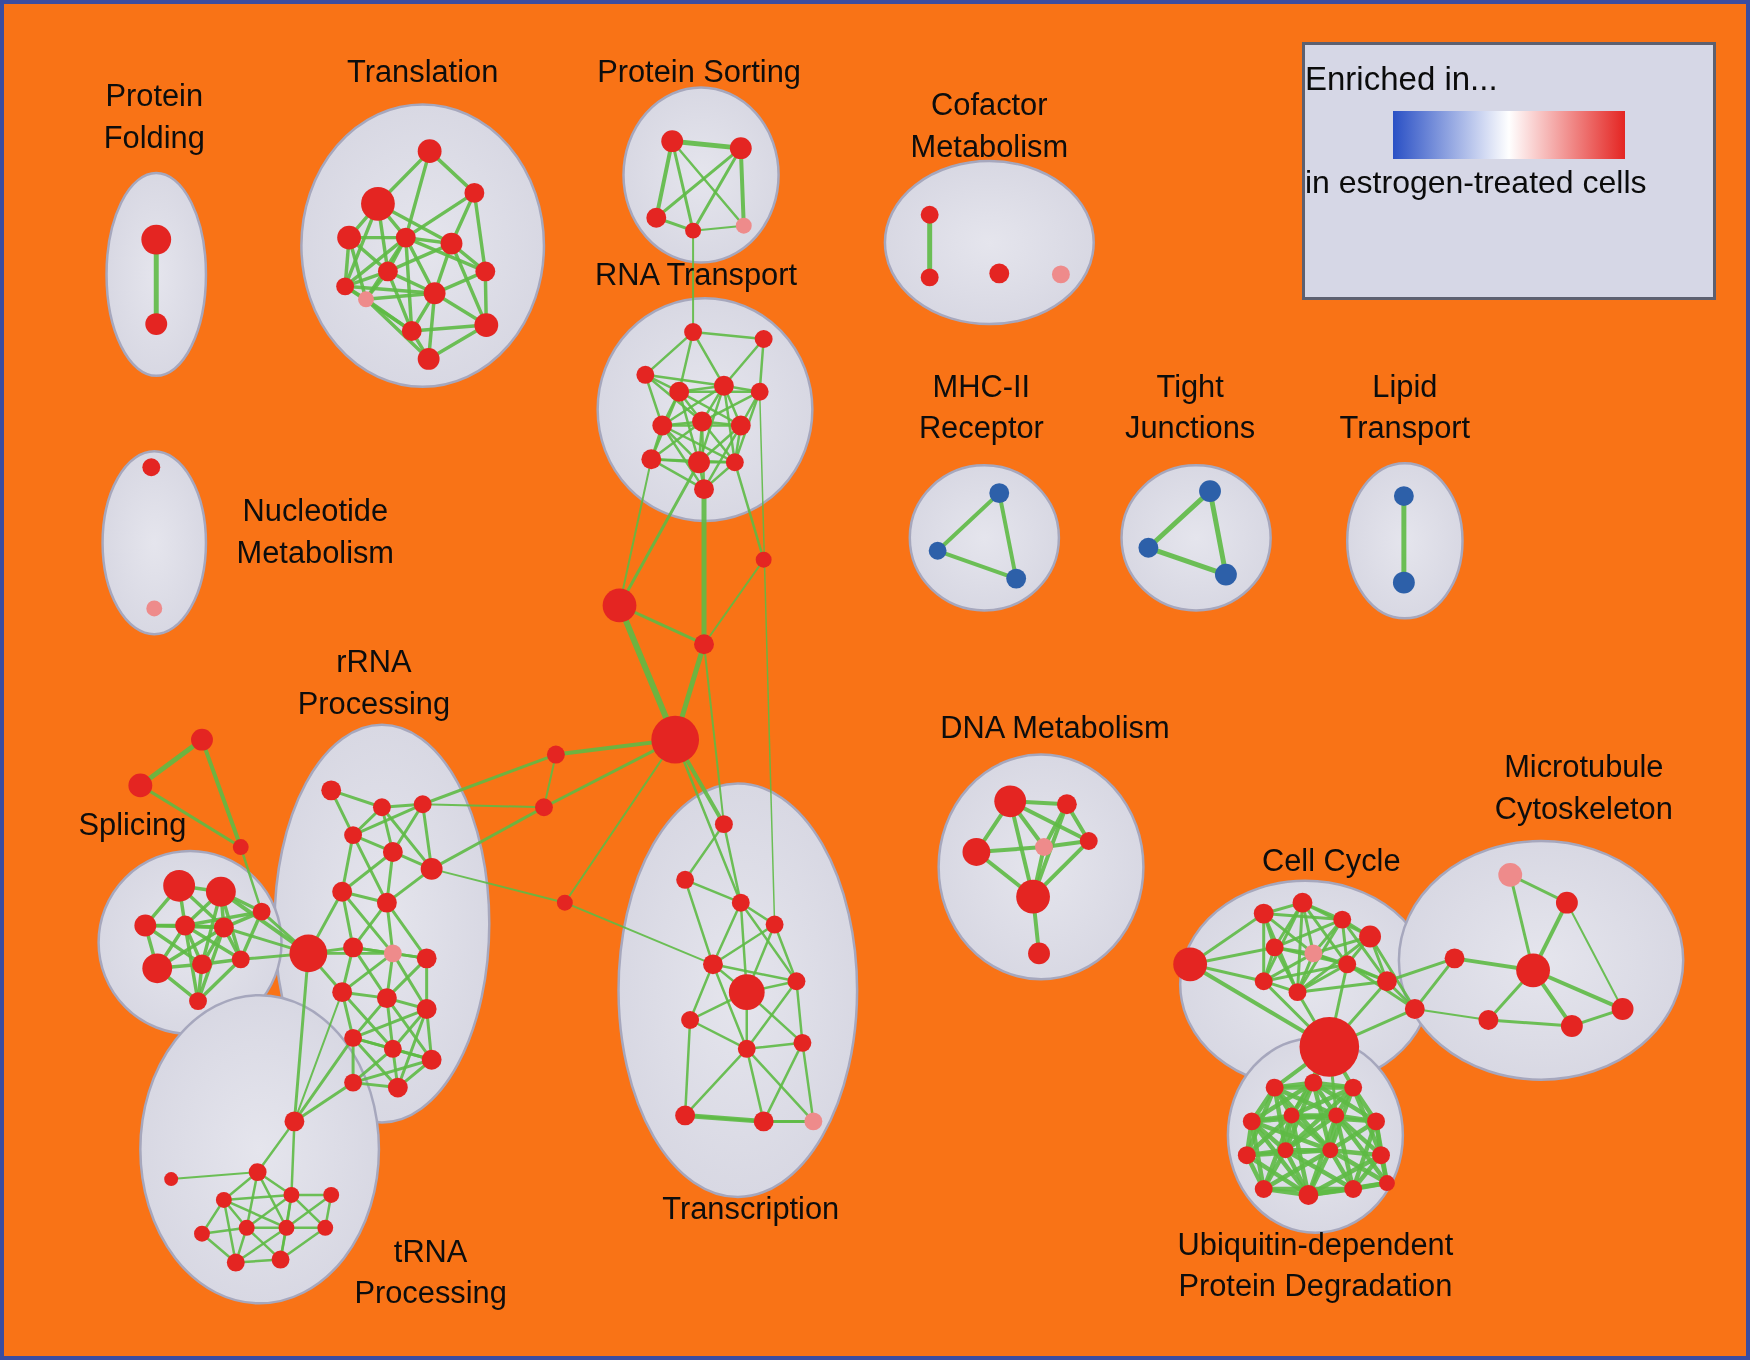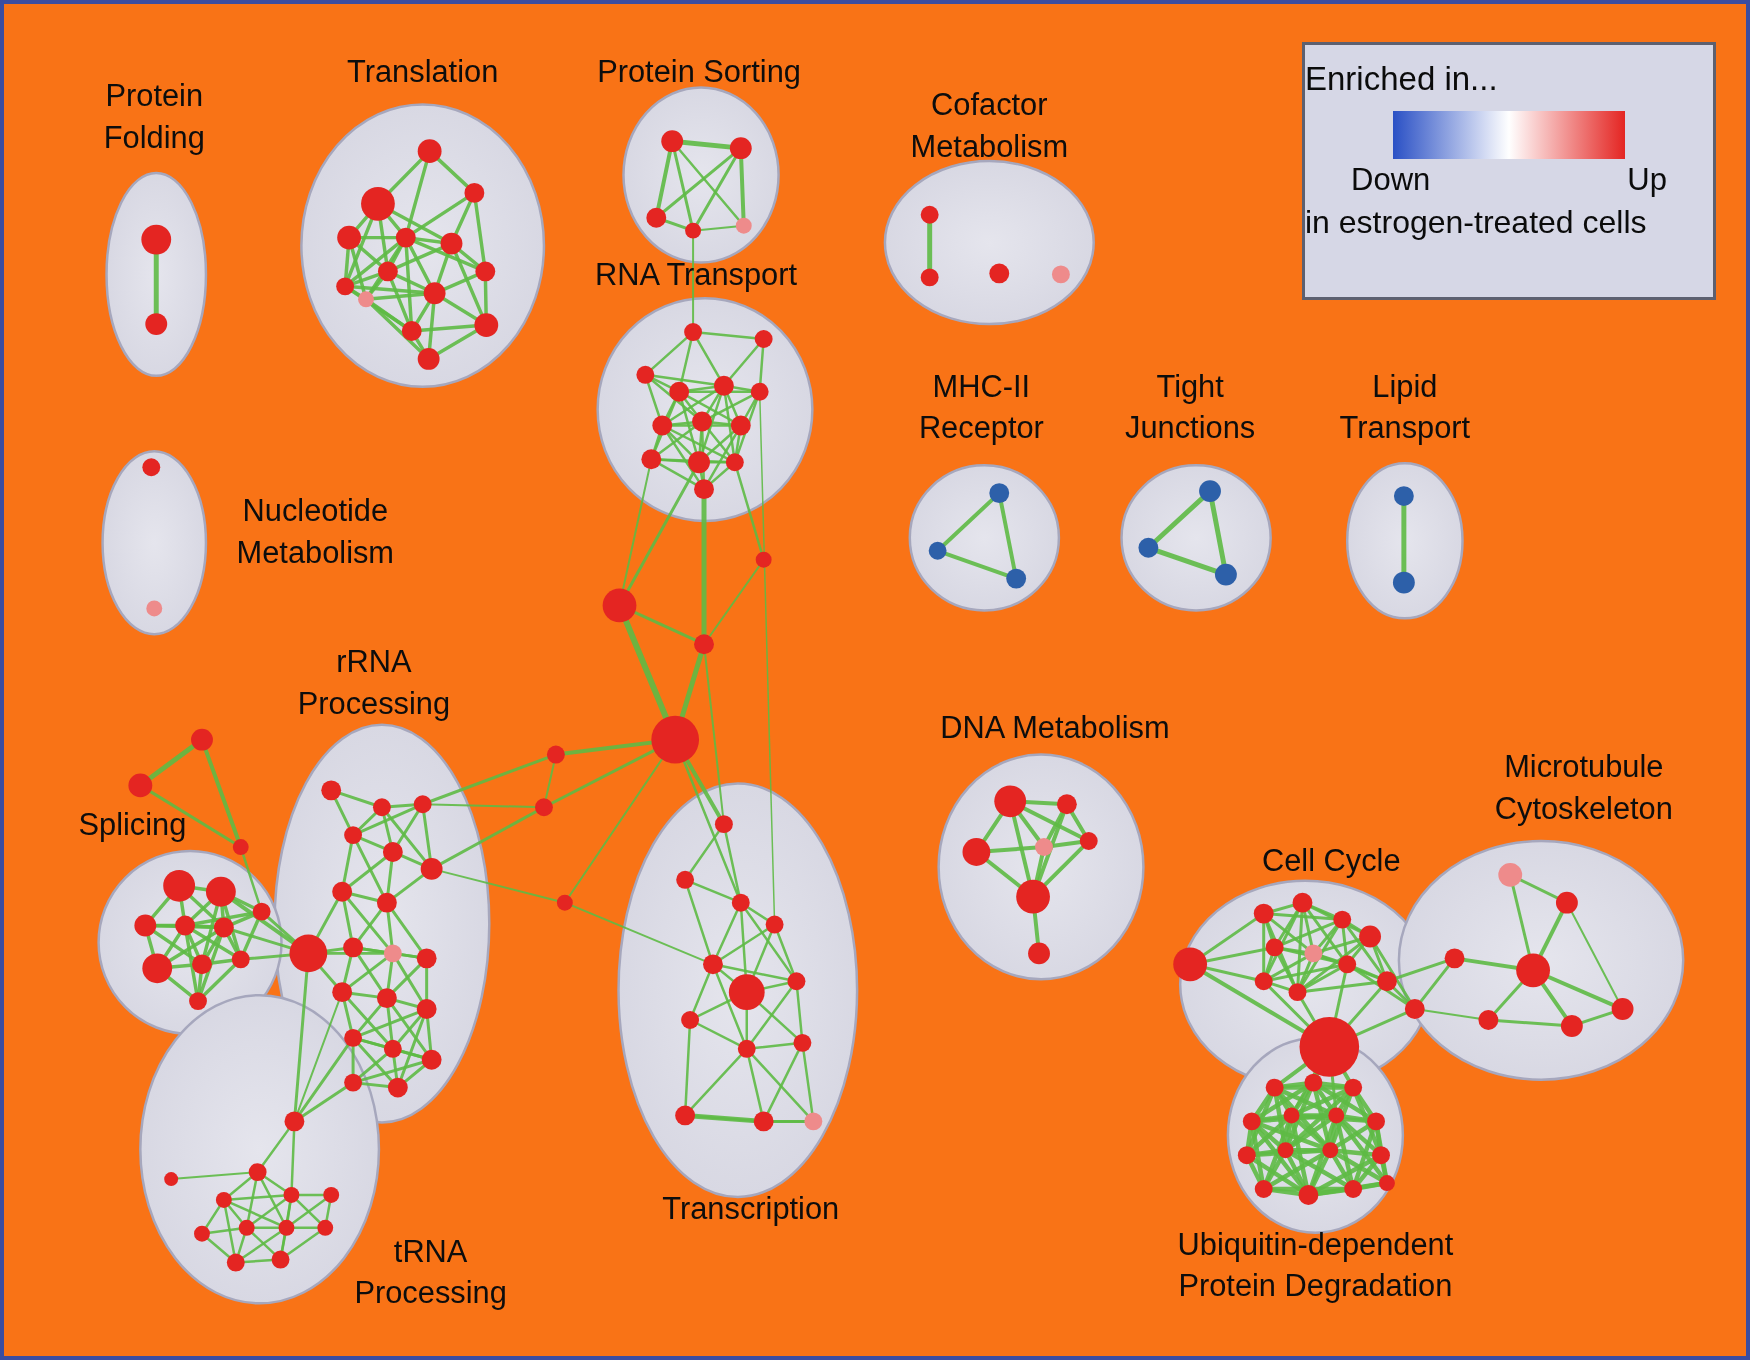--- a/index.html
+++ b/index.html
@@ -679,20 +679,16 @@
         <text x="1588" y="778" text-anchor="middle" font-size="31" font-family="&quot;Liberation Sans&quot;, sans-serif" fill="#0d0d0d">Microtubule</text>
         <text x="1588" y="820" text-anchor="middle" font-size="31" font-family="&quot;Liberation Sans&quot;, sans-serif" fill="#0d0d0d">Cytoskeleton</text>
         <text x="1318" y="1258" text-anchor="middle" font-size="31" font-family="&quot;Liberation Sans&quot;, sans-serif" fill="#0d0d0d">Ubiquitin-dependent</text>
         <text x="1318" y="1300" text-anchor="middle" font-size="31" font-family="&quot;Liberation Sans&quot;, sans-serif" fill="#0d0d0d">Protein Degradation</text>
       </g>
     </svg>
 
   <div class="legend">
     <div class="legend-title">Enriched in...</div>
     <div class="legend-gradient" style="background: linear-gradient(to right, rgb(42, 80, 197) 0%, rgb(255, 255, 255) 50%, rgb(228, 37, 34) 100%);"></div>
-    <div class="legend-row">
-      <span>Down</span>
-      <span>Up</span>
-    </div>
     <div class="legend-caption first">in estrogen-treated cells</div>
   </div>
 
 </div>
 
 </body></html>

